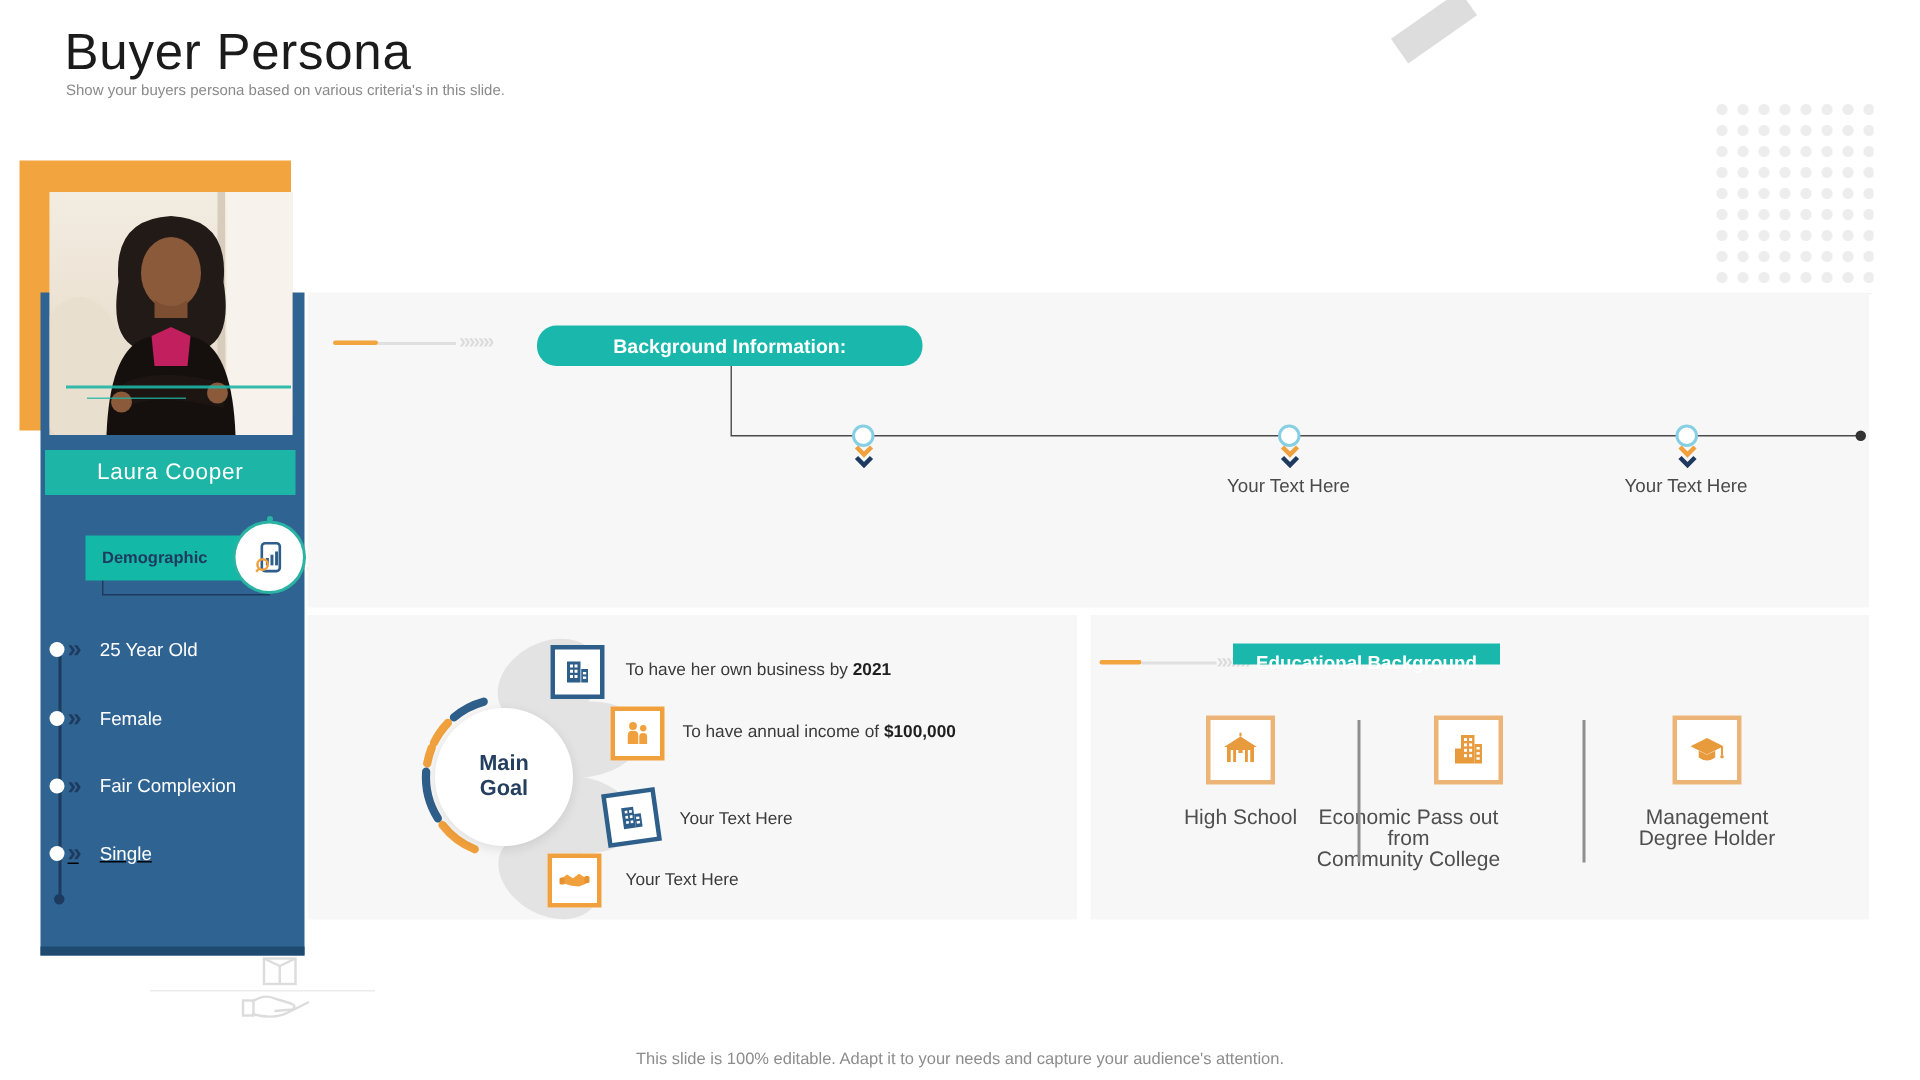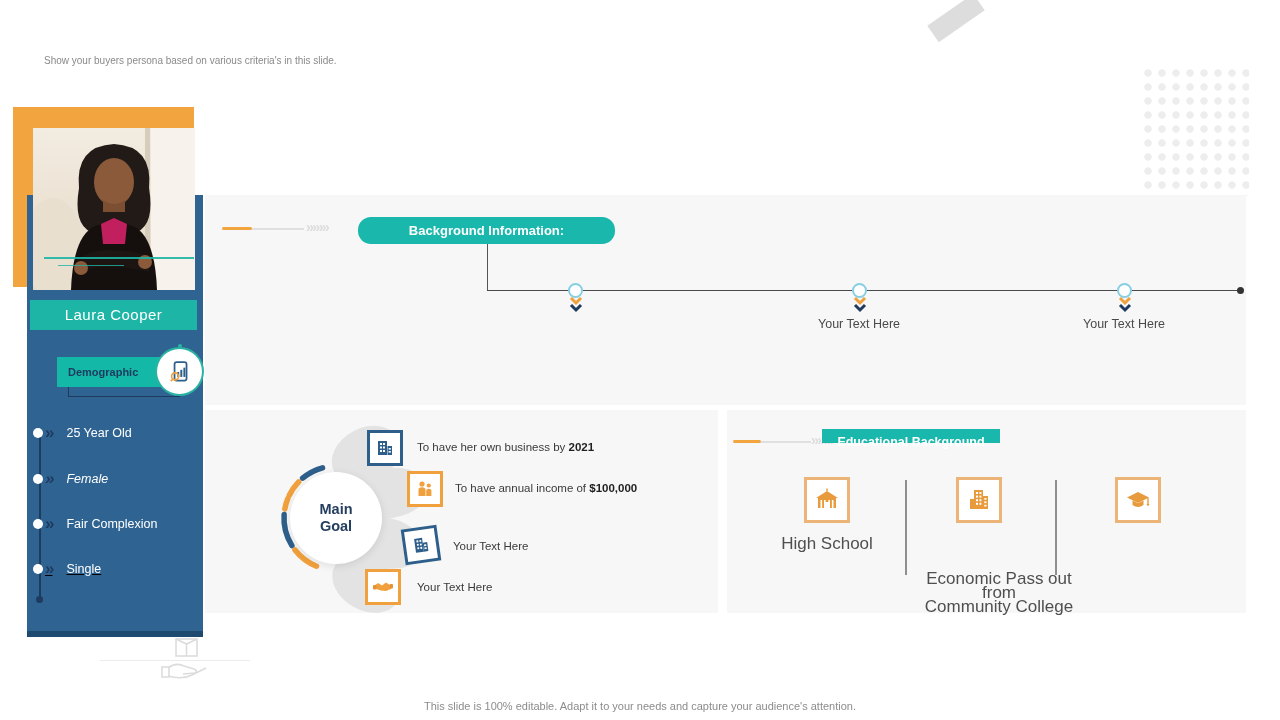--- a/index.html
+++ b/index.html
@@ -76,34 +76,35 @@
   .goal-title { position:relative; z-index:2; font-size:14.5px; font-weight:700; color:#243f5f; text-align:center; line-height:17px; width:60px; }
   .goal-arc { position:absolute; left:277px; top:459px; }
   .goal-box { position:absolute; width:36px; height:36px; background:#ffffff; display:flex; align-items:center; justify-content:center; }
   .goal-box.blue { border:3px solid #2e5f8a; }
   .goal-box.orange { border:3px solid #f0a03c; }
   .goal-text { position:absolute; font-size:11.5px; color:#3a3a3a; }
   .goal-text b { color:#1f1f1f;text-align:center; }
 
   
   .edu-box { position:absolute; top:477px; width:46px; height:46px; border:3px solid #ecb577; background:#ffffff; display:flex; align-items:center; justify-content:center; }
-  .edu-label { position:absolute; top:537px; font-size:17px; color:#4f4f4f; text-align:center; white-space:pre-line; line-height:14px; }
+  .edu-label { position:absolute; top:537px; font-size:14px; color:#4f4f4f; text-align:center; white-space:pre-line; line-height:14px; }
   .edu-divider { position:absolute; top:480px; width:2px; height:95px; background:#8f8f8f; }
 
   
   .footer { position:absolute; left:0; top:700px; width:100%; text-align:center; font-size:11px; color:#8c8c8c; }
   .wm-line { position:absolute; left:100px; top:660px; width:150px; height:1px; background:#ececec; }
   .wm-hand { position:absolute; left:160px; top:636px; }
   .icon { display:inline-flex; }
 </style>
 </head>
 <body>
 
 <div class="slide">
 
+  <div class="title">Buyer Persona</div>
   <div class="subtitle">Show your buyers persona based on various criteria's in this slide.</div>
 
   <div class="tape"></div>
 
   <div class="dotgrid"></div>
 
   <div class="orange-block"></div>
   <div class="blue-panel"></div>
   <div class="photo">
     <svg width="162" height="162" viewBox="0 0 162 162">
@@ -155,21 +156,21 @@
   <div class="demo-dot-b"></div>
 
   <div class="demo-vline"></div>
   <div class="demo-enddot"></div>
 
   <div class="demo-item" style="top:426px;">
     <span class="demo-marker"></span>
     <span class="demo-chev"></span>
     <span class="demo-label">25 Year Old</span>
   </div>
-  <div class="demo-item" style="top:472px;font-style:italic;">
+  <div class="demo-item" style="top:472px;">
     <span class="demo-marker"></span>
     <span class="demo-chev"></span>
     <span class="demo-label">Female</span>
   </div>
   <div class="demo-item" style="top:517px;">
     <span class="demo-marker"></span>
     <span class="demo-chev"></span>
     <span class="demo-label">Fair Complexion</span>
   </div>
   <div class="demo-item" style="top:562px;text-decoration:underline;">
@@ -350,34 +351,36 @@
             <rect x="13.4" y="12.2" width="2" height="2"></rect>
             <rect x="10" y="15.8" width="2" height="2"></rect>
             <rect x="13.4" y="15.8" width="2" height="2"></rect>
             <rect x="18.3" y="11" width="2.2" height="1.7"></rect>
             <rect x="18.3" y="14.4" width="2.2" height="1.7"></rect>
             <rect x="18.3" y="17.8" width="2.2" height="1.7"></rect>
           </g>
       </svg>
     </span>
   </div>
-  <div class="edu-label" style="left:924px; width:150px;margin-top:35px;">Economic Pass out
+  <div class="edu-label" style="left:864px; width:150px;">Economic Pass out
 from
 Community College</div>
 
   <div class="edu-box" style="left:1115px;">
     <span class="icon">
       <svg width="26" height="26" viewBox="0 0 26 26" fill="#e89b3c">
         <polygon points="13,5 24,10.5 13,16 2,10.5"></polygon>
         <path d="M7.5 13.5 V18 q5.5 4 11 0 V13.5 L13 16.2 Z"></path>
         <line x1="23" y1="11" x2="23" y2="16.5" stroke="#e89b3c" stroke-width="1.4"></line>
         <circle cx="23" cy="17.5" r="1.2"></circle>
       </svg>
     </span>
   </div>
+  <div class="edu-label" style="left:1068px; width:140px;">Management
+Degree Holder</div>
 
   <div class="edu-divider" style="left:905px;"></div>
   <div class="edu-divider" style="left:1055px;"></div>
 
   <div class="wm-line"></div>
   <div class="wm-hand">
     <svg width="54" height="50" viewBox="0 0 54 50" fill="none" stroke="#dcdcdc" stroke-width="1.6">
       <rect x="16" y="3" width="21" height="17"></rect>
       <polyline points="16,3 26.5,8 37,3"></polyline>
       <line x1="26.5" y1="8" x2="26.5" y2="20"></line>

